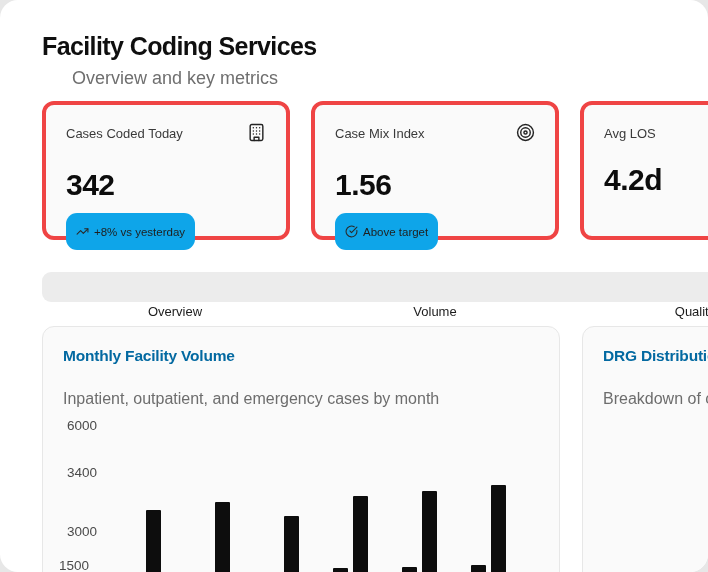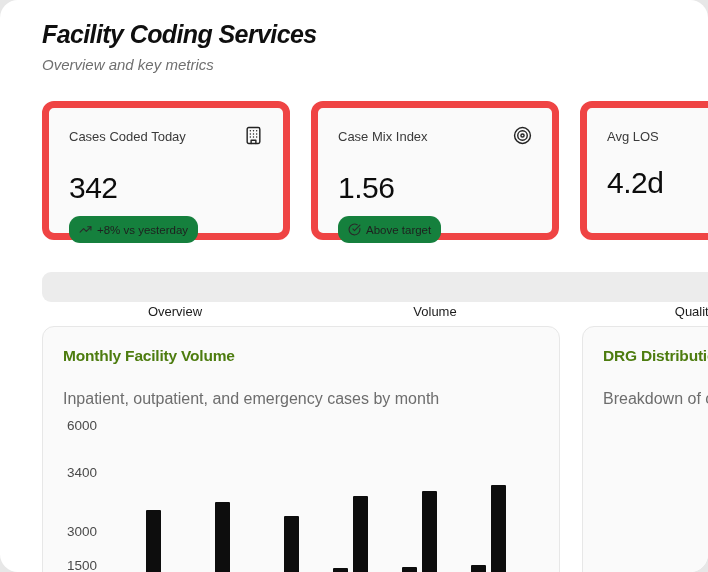--- a/index.html
+++ b/index.html
@@ -2,37 +2,37 @@
 <html><head>
 <meta charset="utf-8">
 <style>
   * { margin: 0; padding: 0; box-sizing: border-box; }
   html, body { width: 708px; height: 572px; background: #e7e7e7; font-family: "Liberation Sans", sans-serif; }
   .screen {
     position: relative; width: 708px; height: 572px;
     background: #ffffff; border-radius: 18px; overflow: hidden;
   }
   
-  .header { position: absolute; left: 42px; top: 20px; font-style: italic; }
+  .header { position: absolute; left: 42px; top: 32px; }
   .page-title { font-size: 25px; font-weight: 800; letter-spacing: -0.6px; color: #0f0f0f; }
-  .page-subtitle { margin-top: 7px; font-size: 15px; color: #6f6f6f; }
+  .page-subtitle { margin-top: 7px; font-size: 18px; color: #6f6f6f; margin-left: 30px; }
 
   
   .cards { position: absolute; left: 42px; top: 101px; display: flex; gap: 21px; }
   .card {
     width: 248px; height: 139px; background: #fafafa;
-    border: 7px solid #ef4444; border-radius: 12px; padding: 18px 20px;
+    border: 4px solid #ef4444; border-radius: 12px; padding: 18px 20px;
   }
   .card-top { display: flex; justify-content: space-between; align-items: flex-start; }
   .card-label { font-size: 13px; font-weight: 500; color: #3a3a3a; padding-top: 3px; }
   .card-icon { color: #232323; flex: 0 0 auto; }
-  .card-value { margin-top: 22px; font-size: 30px; font-weight: 400; letter-spacing: -0.5px; color: #0c0c0c; }
+  .card-value { margin-top: 22px; font-size: 30px; font-weight: 700; letter-spacing: -0.5px; color: #0c0c0c; }
   .badge {
     margin-top: 11px; display: inline-flex; align-items: center; gap: 5px;
-    height: 27px; padding: 0 10px; background: #15803d; border-radius: 11px;
+    height: 37px; padding: 0 10px; background: #0ea5e9; border-radius: 11px;
     font-size: 11.5px; font-weight: 500; color: #1f1f1f;
   }
   .badge svg { color: #2a2a2a; }
 
   
   .tabbar {
     position: absolute; left: 42px; top: 272px; width: 786px; height: 30px;
     background: #ececec; border-radius: 9px; padding: 3px; display: flex;
   }
   .tab {
@@ -40,21 +40,21 @@
     font-size: 13px; font-weight: 500; color: #1c1c1c; border-radius: 7px; cursor: pointer; margin-top: 36px;
   }
   .tab.active { background: #ffffff; box-shadow: 0 1px 2px rgba(0,0,0,0.09); }
 
   
   .charts { position: absolute; left: 42px; top: 326px; display: flex; gap: 22px; }
   .panel {
     background: #fafafa; border: 1px solid #e7e7e7; border-radius: 12px;
     padding: 20px; height: 430px; position: relative; overflow: hidden;
   }
-  .panel-title { font-size: 15.5px; font-weight: 800; letter-spacing: -0.2px; color: #4d7c0f; }
+  .panel-title { font-size: 15.5px; font-weight: 800; letter-spacing: -0.2px; color: #0369a1; }
   .panel-subtitle { margin-top: 25px; font-size: 16px; color: #6d6d6d; }
   .volume-panel { width: 518px; }
   .drg-panel { width: 248px; }
 
   .plot { position: absolute; left: 0; top: 0; width: 100%; height: 100%; }
   .ytick { position: absolute; width: 46px; font-size: 13.5px; color: #4a4a4a; }
   .bar { position: absolute; width: 15px; background: #0d0d0d; border-radius: 1px; }
 </style>
 </head>
 <body>
@@ -128,21 +128,21 @@
       <div class="tab">Volume</div>
       <div class="tab">Quality</div>
     </div>
 
   <div class="charts">
 
     <div class="panel volume-panel">
       <div class="panel-title">Monthly Facility Volume</div>
       <div class="panel-subtitle">Inpatient, outpatient, and emergency cases by month</div>
       <div class="plot" id="volume-plot">
-          <div class="ytick" style="left: 24px; top: 231.2px;">1500</div>
+          <div class="ytick" style="left: 16px; top: 231.2px;">1500</div>
           <div class="ytick" style="left: 24px; top: 197px;">3000</div>
           <div class="ytick" style="left: 24px; top: 137.6px;">3400</div>
           <div class="ytick" style="left: 24px; top: 90.8px;">6000</div>
           <div class="bar" style="left: 290px; top: 241.072px; height: 44.928px; background: rgb(13, 13, 13);"></div>
           <div class="bar" style="left: 359px; top: 240.136px; height: 45.864px; background: rgb(13, 13, 13);"></div>
           <div class="bar" style="left: 428px; top: 238.264px; height: 47.736px; background: rgb(13, 13, 13);"></div>
           <div class="bar" style="left: 103px; top: 183.04px; height: 102.96px; background: rgb(13, 13, 13);"></div>
           <div class="bar" style="left: 172px; top: 175.24px; height: 110.76px; background: rgb(13, 13, 13);"></div>
           <div class="bar" style="left: 241px; top: 189.28px; height: 96.72px; background: rgb(13, 13, 13);"></div>
           <div class="bar" style="left: 310px; top: 169px; height: 117px; background: rgb(13, 13, 13);"></div>

